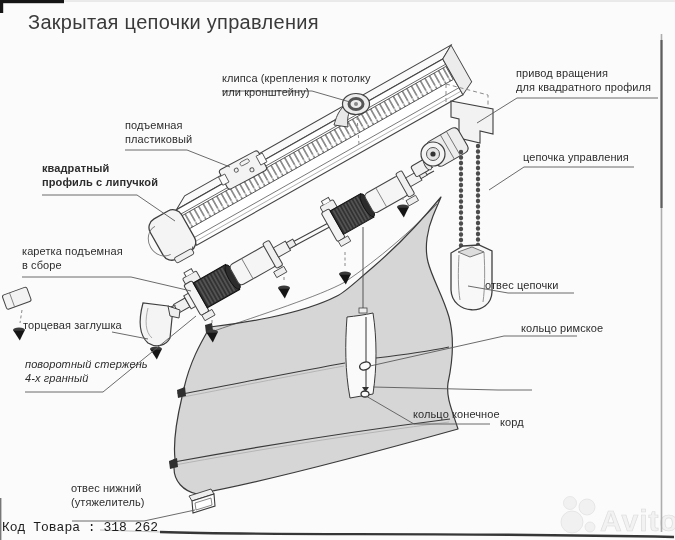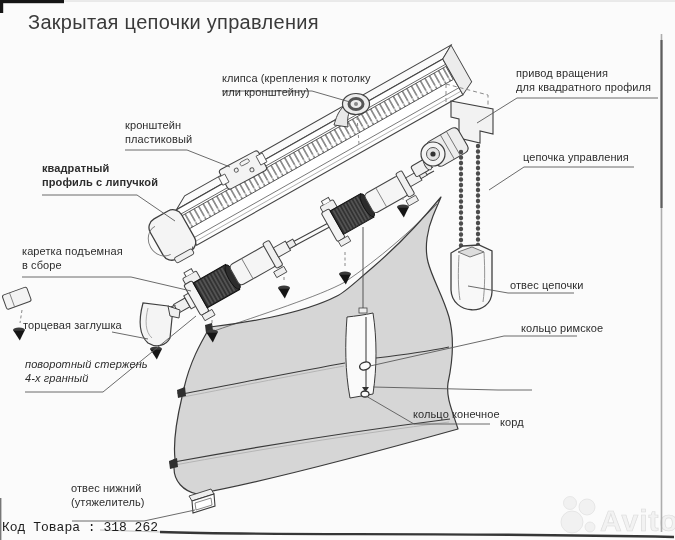--- a/index.html
+++ b/index.html
@@ -241,28 +241,28 @@
     <line x1="0.7" y1="498" x2="0.7" y2="540" stroke="#777" stroke-width="1.4"></line>
   </g>
 </svg>
 
 <div class="title">Закрытая цепочки управления</div>
 
 <div class="lbl" style="left:222px;top:59px;width:160px;margin-top:13px;">клипса (крепления к потолку
 или кронштейну)</div>
 <div class="lbl" style="left:516px;top:67px;width:155px;">привод вращения
 для квадратного профиля</div>
-<div class="lbl" style="left:125px;top:119px;width:110px;">кронштейн
+<div class="lbl" style="left:125px;top:119px;width:110px;">подъемная
 пластиковый</div>
 <div class="lbl" style="left:523px;top:151px;width:140px;">цепочка управления</div>
 <div class="lbl" style="left:42px;top:162px;width:130px;font-weight:bold;">квадратный
 профиль с липучкой</div>
 <div class="lbl" style="left:22px;top:245px;width:130px;">каретка подъемная
 в сборе</div>
-<div class="lbl" style="left:510px;top:279px;width:120px;">отвес цепочки</div>
+<div class="lbl" style="left:485px;top:279px;width:120px;">отвес цепочки</div>
 <div class="lbl" style="left:23px;top:319px;width:130px;">торцевая заглушка</div>
 <div class="lbl" style="left:521px;top:322px;width:120px;">кольцо римское</div>
 <div class="lbl" style="left:25px;top:358px;width:140px;font-style:italic;">поворотный стержень
 4-х гранный</div>
 <div class="lbl" style="left:500px;top:376px;width:60px;margin-top:40px;">корд</div>
 <div class="lbl" style="left:413px;top:408px;width:110px;">кольцо конечное</div>
 <div class="lbl" style="left:71px;top:482px;width:110px;">отвес нижний
 (утяжелитель)</div>
 
 <div class="code">Код Товара : 318 262</div>

